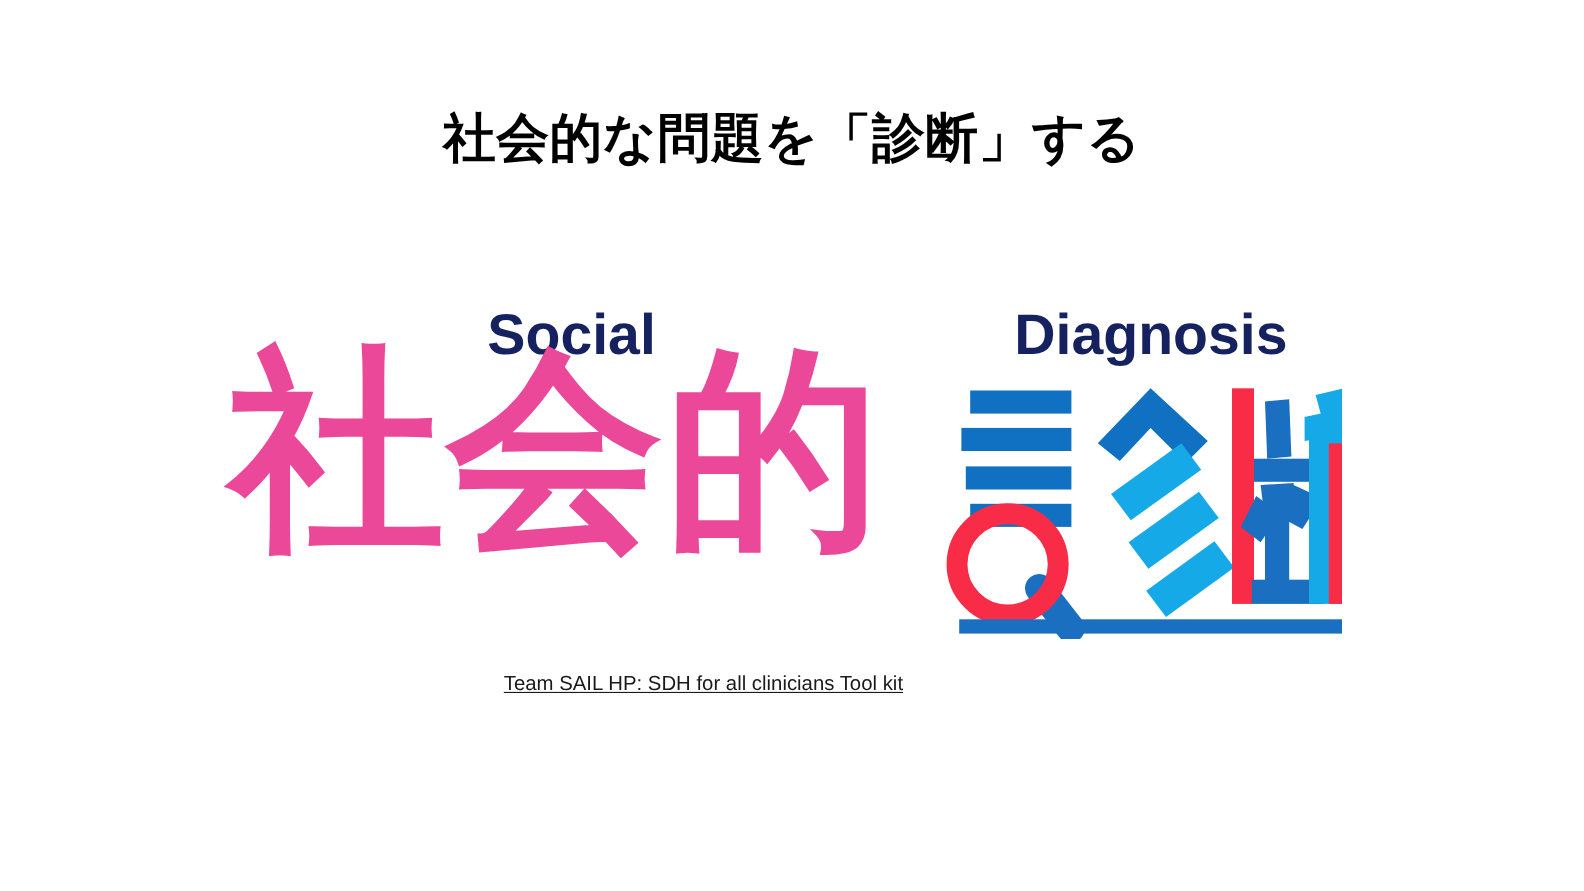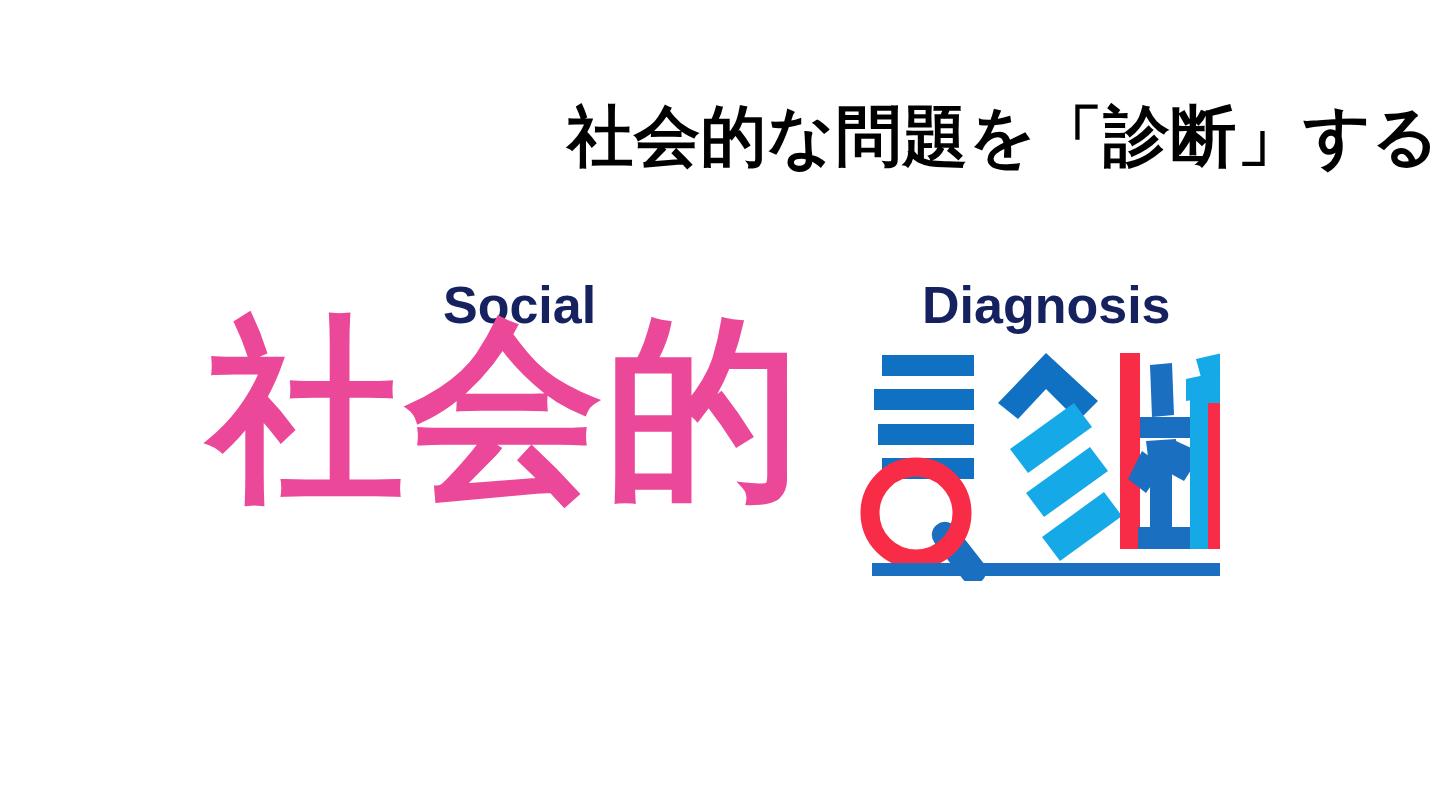--- a/index.html
+++ b/index.html
@@ -18,24 +18,24 @@
     background: #ffffff;
     overflow: hidden;
   }
 
   
   .slide-title {
     position: absolute;
     left: 0;
     top: 101px;
     width: 1440px;
-    text-align: right;
+    text-align: center;
     font-family: "DejaVu Sans", "Liberation Sans", sans-serif;
     font-weight: bold;
-    font-size: 66px;
+    font-size: 48px;
     line-height: 1.08;
     letter-spacing: 0.01em;
     color: #000000;
     white-space: nowrap;
   }
 
   
   .cap {
     position: absolute;
     font-family: "Liberation Sans", sans-serif;
@@ -169,15 +169,16 @@
         <g fill="#1b6fc0">
           <rect x="22" y="222" width="92" height="13"></rect>
           <rect x="132" y="222" width="244" height="13"></rect>
         </g>
 
       </svg>
     </div>
   </div>
 
   <div class="footer">
+    <div class="footer-line footer-title">Team SAIL HP: SDH for all clinicians Tool kit</div>
   </div>
 
 </div>
 
 </body></html>

